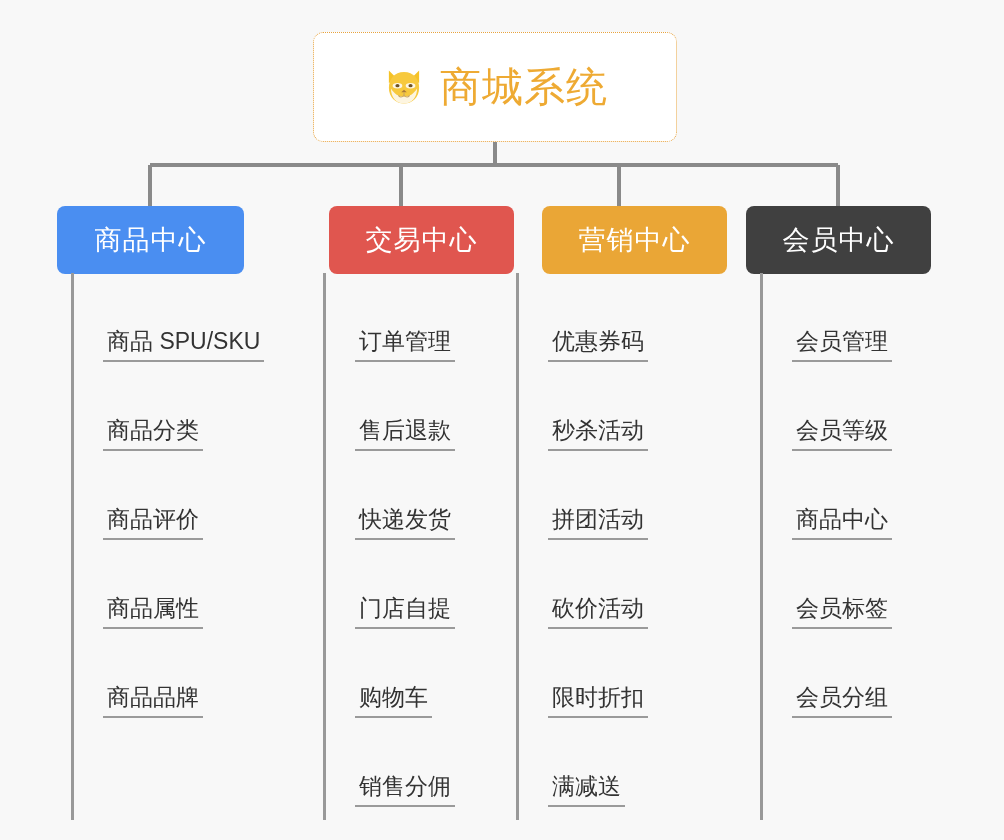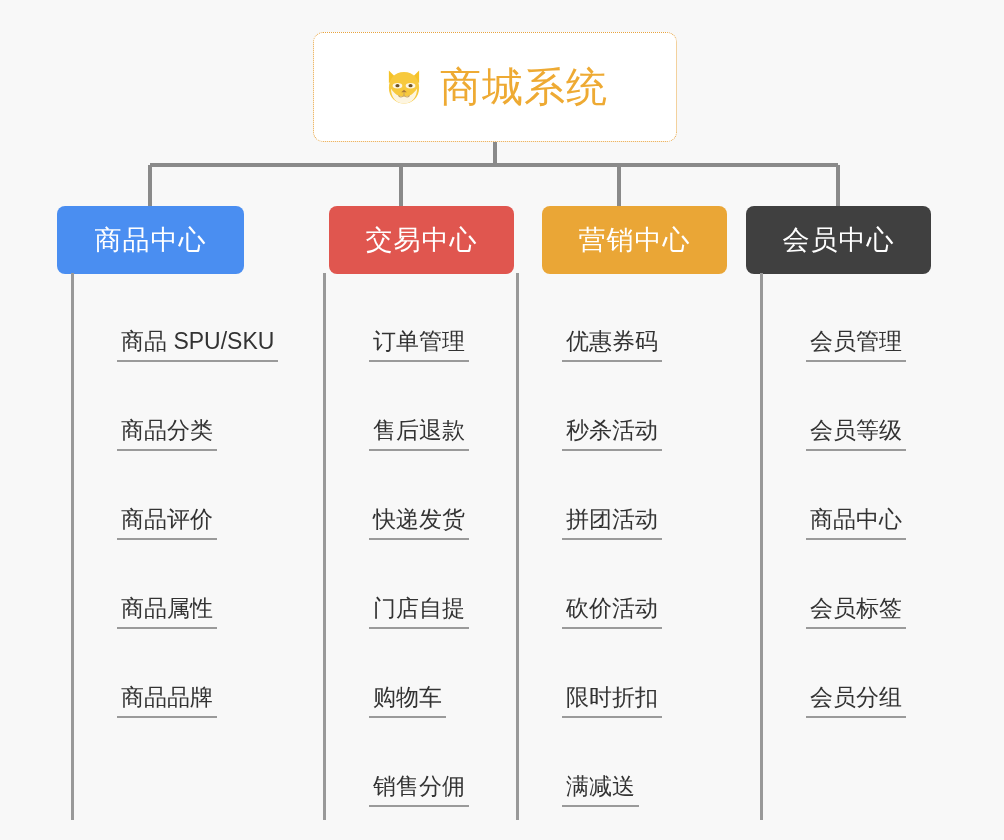--- a/index.html
+++ b/index.html
@@ -73,21 +73,20 @@
     color: #ffffff;
     font-size: 27px;
     letter-spacing: 1px;
     white-space: nowrap;
   }
 
   
   .leaf-column {
     position: absolute;
     top: 273px;
-    padding-left: 14px;
   }
   .leaf-stem {
     position: absolute;
     left: 0;
     top: 0;
     width: 3px;
     background: #999999;
   }
   .leaf-item {
     position: relative;

